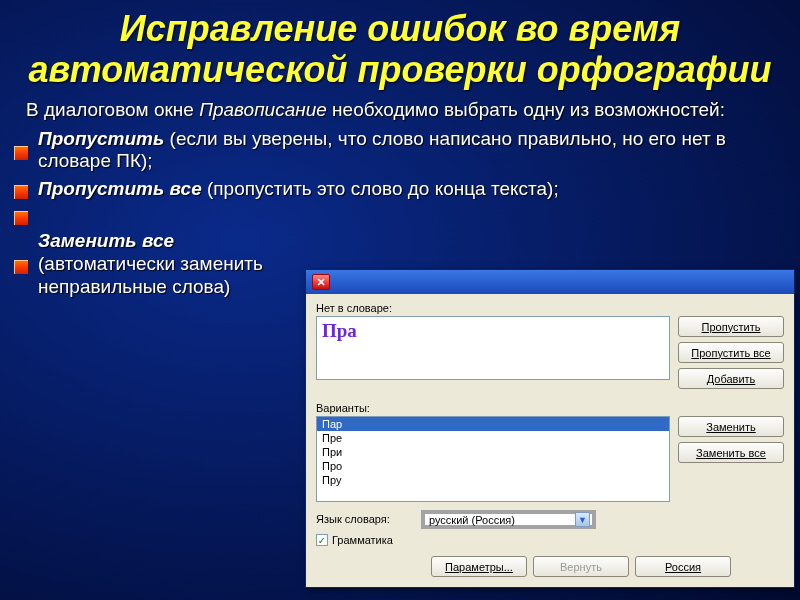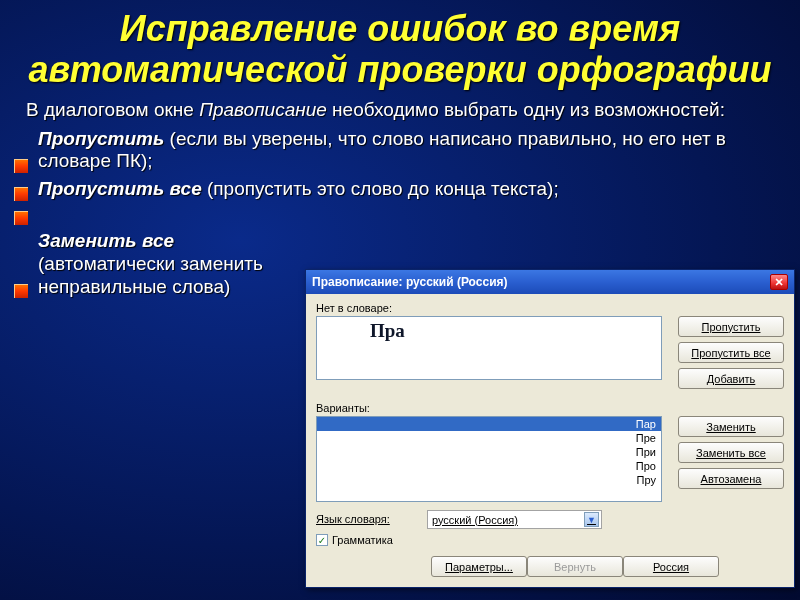--- a/index.html
+++ b/index.html
@@ -24,21 +24,21 @@
   .intro {
     font-size: 19px;
     padding: 2px 14px 4px 26px;
     line-height: 1.2;
     text-shadow: 1px 1px 1px #000;
   }
   .intro .em { font-style: italic; }
   .list { padding: 0 14px 0 14px; }
   .item {
     display: flex;
-    align-items: flex-end;
+    align-items: center;
     padding: 2px 0 3px 0;
   }
   .bullet {
     width: 14px; height: 14px;
     margin: 5px 10px 0 0;
     flex: none;
     background: linear-gradient(to bottom,#ff7a00 0%,#ff3a00 50%,#cc2200 100%);
     box-shadow: inset 1px 1px 0 #ffcc88;
   }
   .item-text {
@@ -73,75 +73,74 @@
     width: 18px; height: 16px;
     background: linear-gradient(to bottom,#f88 0%,#e33 60%,#b11 100%);
     border: 1px solid #a00;
     border-radius: 2px;
     color: #fff; font-weight: bold;
     display: flex; align-items: center; justify-content: center;
     font-size: 11px;
   }
   .dbody { padding: 8px 10px 10px; position: relative; }
   .lbl { font-size: 11px; margin-bottom: 2px; }
-  .row { display: flex; gap: 16px; }
+  .row { display: flex; gap: 8px; }
   .col-main { flex: 1; }
   .col-btns { width: 106px; display: flex; flex-direction: column; gap: 5px; }
   .textbox {
     background: #fff;
     border: 1px solid #7f9db9;
     height: 64px;
     padding: 3px 5px;
     font-family: 'Times New Roman', serif;
   }
-  .tx-word { color: #0f172a; font-size: 19px; font-weight: bold; margin-left: 48px; }
+  .tx-word { color: #6d28d9; font-size: 19px; font-weight: bold; }
   .listbox {
     background: #fff;
     border: 1px solid #7f9db9;
     height: 86px;
     overflow: hidden;
     font-size: 11px;
   }
-  .listbox .opt { padding: 1px 5px; text-align: right; }
+  .listbox .opt { padding: 1px 5px; }
   .listbox .opt.sel { background: #316ac5; color: #fff; }
   .dbtn {
     background: linear-gradient(to bottom,#fdfdfd,#e8e6da);
     border: 1px solid #8a867a;
     border-radius: 3px;
     font-size: 11px;
     height: 21px;
     padding: 0;
     text-decoration: underline;
     display: flex; align-items: center; justify-content: center;
     color: #000;
   }
   .dbtn.disabled { color: #9a9a9a; text-decoration: none; text-align: center; }
   .bottom-row {
-    display: flex; align-items: center; gap: 6px;
+    display: flex; align-items: center; 
     margin-top: 8px;
-    text-decoration: underline;
   }
   .dropdown {
     background: #fff;
-    border: 1px solid #a3a3a3;
+    border: 4px solid #a3a3a3;
     height: 19px; width: 175px;
     display: flex; align-items: center; justify-content: space-between;
     font-size: 11px; padding: 0 2px 0 4px;
   }
   .dd-arrow {
     width: 15px; height: 15px;
     background: linear-gradient(to bottom,#dbeafe,#a8c5ec);
     border: 1px solid #7f9db9;
     display: flex; align-items: center; justify-content: center;
     font-size: 9px; color: #2a5fd0;
   }
   .chk { display: flex; align-items: center; gap: 4px; margin-top: 5px; font-size: 11px; }
   .chk-box { width: 12px; height: 12px; border: 1px solid #7f9db9; background: #fff; display:flex;align-items:center;justify-content:center;font-size:10px;color:#1a7a1a; }
   .footer-btns {
-    display: flex; 
+    display: flex; gap: 6px;
     margin-top: 10px;
     justify-content: flex-start;
     padding-left: 115px;
   }
   .footer-btns .dbtn { width: 96px; }
   .col-btns.sec { margin-top: 0; }
 </style>
 </head>
 <body>
 
@@ -164,21 +163,20 @@
     <div class="bullet"></div>
   </div>
   <div class="item" style="width:300px">
     <div class="bullet"></div>
     <div class="item-text"><span class="b">Заменить все</span><span> (автоматически заменить неправильные слова)</span></div>
   </div>
 </div>
 
 <div class="dialog">
   <div class="titlebar">
-    <span>Правописание: русский (Россия)</span>
     <div class="closebtn">✕</div>
   </div>
   <div class="dbody">
     <div class="row">
       <div class="col-main">
         <div class="lbl">Нет в словаре:</div>
         <div class="textbox">
           <span class="tx-word">Пра</span>
         </div>
       </div>
@@ -196,21 +194,20 @@
           <div class="opt sel">Пар</div>
           <div class="opt">Пре</div>
           <div class="opt">При</div>
           <div class="opt">Про</div>
           <div class="opt">Пру</div>
         </div>
       </div>
       <div class="col-btns sec" style="padding-top:14px">
         <div class="dbtn">Заменить</div>
         <div class="dbtn">Заменить все</div>
-        <div class="dbtn">Автозамена</div>
       </div>
     </div>
 
     <div class="bottom-row">
       <div class="lbl" style="width:105px">Язык словаря:</div>
       <div class="dropdown">
         <span>русский (Россия)</span>
         <div class="dd-arrow">▼</div>
       </div>
     </div>

